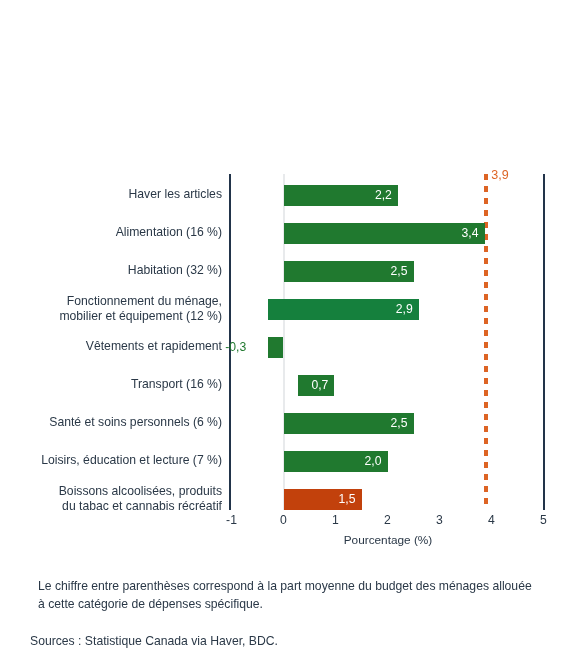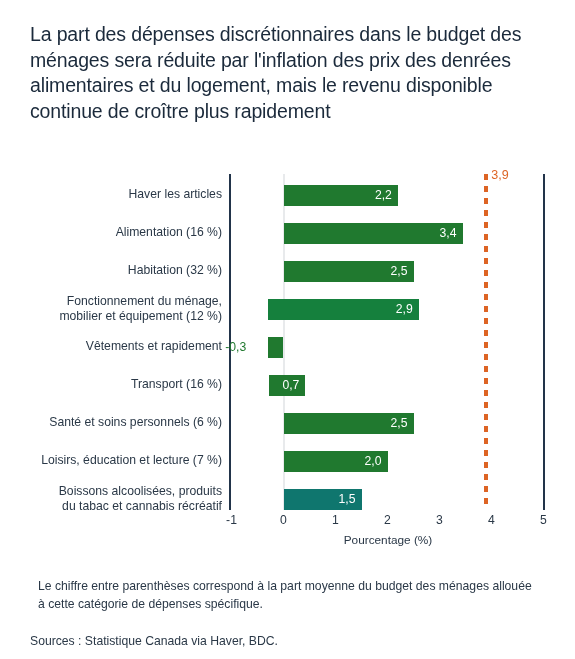--- a/index.html
+++ b/index.html
@@ -193,21 +193,20 @@
     font-size: 12.2px;
     line-height: 17.5px;
     color: #2a3847;
     margin: 20px 0 0 0;
   }
 </style>
 </head>
 <body>
 
 <div class="header">
-  <h1 class="chart-title">La part des dépenses discrétionnaires dans le budget des ménages sera réduite par l'inflation des prix des denrées alimentaires et du logement, mais le revenu disponible continue de croître plus rapidement</h1>
 </div>
 
 <div class="plot-wrap">
   <div class="plot">
 
     <div class="axis-rule left"></div>
     <div class="axis-rule right"></div>
     <div class="zero-line"></div>
 
     <div class="target-line" style="left: 484.3px;"></div>
@@ -222,21 +221,21 @@
             <div class="bar" style="left: 283.5px; width: 114.4px; background: rgb(32, 121, 47);">
               <span class="val">2,2</span>
             </div>
           </div>
         </div>
         <div class="row" style="top: 46px;">
           <div class="row-label">
             <span>Alimentation (16 %)</span>
           </div>
           <div class="bar-area">
-            <div class="bar" style="left: 283.5px; width: 179px; background: rgb(32, 121, 47);">
+            <div class="bar" style="left: 283.5px; width: 201px; background: rgb(32, 121, 47);">
               <span class="val">3,4</span>
             </div>
           </div>
         </div>
         <div class="row" style="top: 84px;">
           <div class="row-label">
             <span>Habitation (32 %)</span>
           </div>
           <div class="bar-area">
             <div class="bar" style="left: 283.5px; width: 130px; background: rgb(32, 121, 47);">
@@ -262,21 +261,21 @@
             <div class="bar neg" style="left: 267.9px; width: 15.6px; background: rgb(32, 121, 47);">
               <span class="val">-0,3</span>
             </div>
           </div>
         </div>
         <div class="row" style="top: 198px; padding-left: 20px;">
           <div class="row-label">
             <span>Transport (16 %)</span>
           </div>
           <div class="bar-area">
-            <div class="bar" style="left: 269px; width: 36.4px; background: rgb(32, 121, 47);">
+            <div class="bar" style="left: 298px; width: 36.4px; background: rgb(32, 121, 47);">
               <span class="val">0,7</span>
             </div>
           </div>
         </div>
         <div class="row" style="top: 236px;">
           <div class="row-label">
             <span>Santé et soins personnels (6 %)</span>
           </div>
           <div class="bar-area">
             <div class="bar" style="left: 283.5px; width: 130px; background: rgb(32, 121, 47);">
@@ -292,21 +291,21 @@
             <div class="bar" style="left: 283.5px; width: 104px; background: rgb(32, 121, 47);">
               <span class="val">2,0</span>
             </div>
           </div>
         </div>
         <div class="row" style="top: 312px;">
           <div class="row-label">
             <span>Boissons alcoolisées, produits<br>du tabac et cannabis récréatif</span>
           </div>
           <div class="bar-area">
-            <div class="bar" style="left: 283.5px; width: 78px; background: #0f766e; padding-left: 8px;">
+            <div class="bar" style="left: 283.5px; width: 78px; background: #c2410c; padding-left: 8px;">
               <span class="val">1,5</span>
             </div>
           </div>
         </div>
       </div>
   </div>
 
   <div class="xaxis">
     <div id="ticks">
         <div class="tick" style="left: 231.5px;">-1</div>

